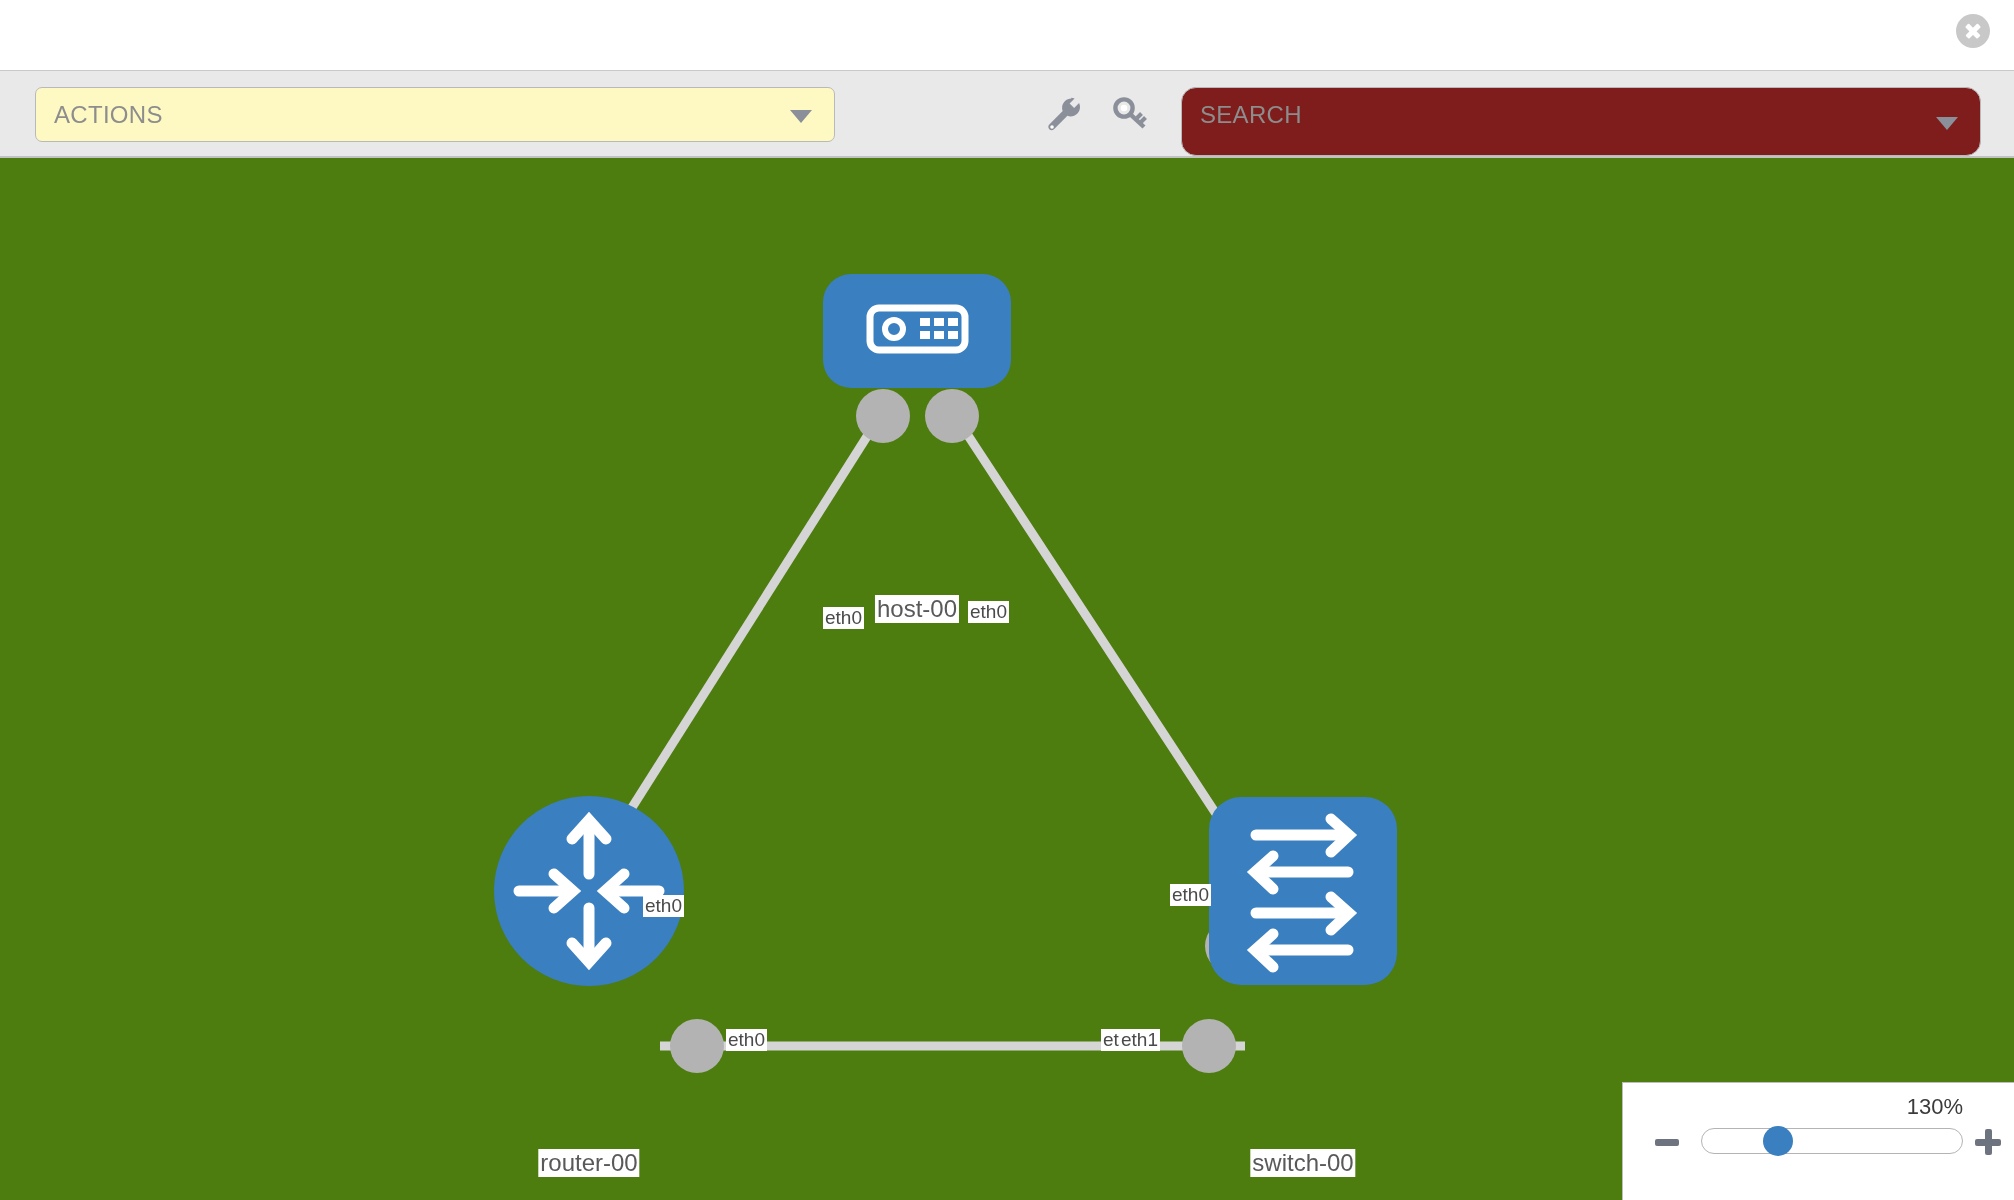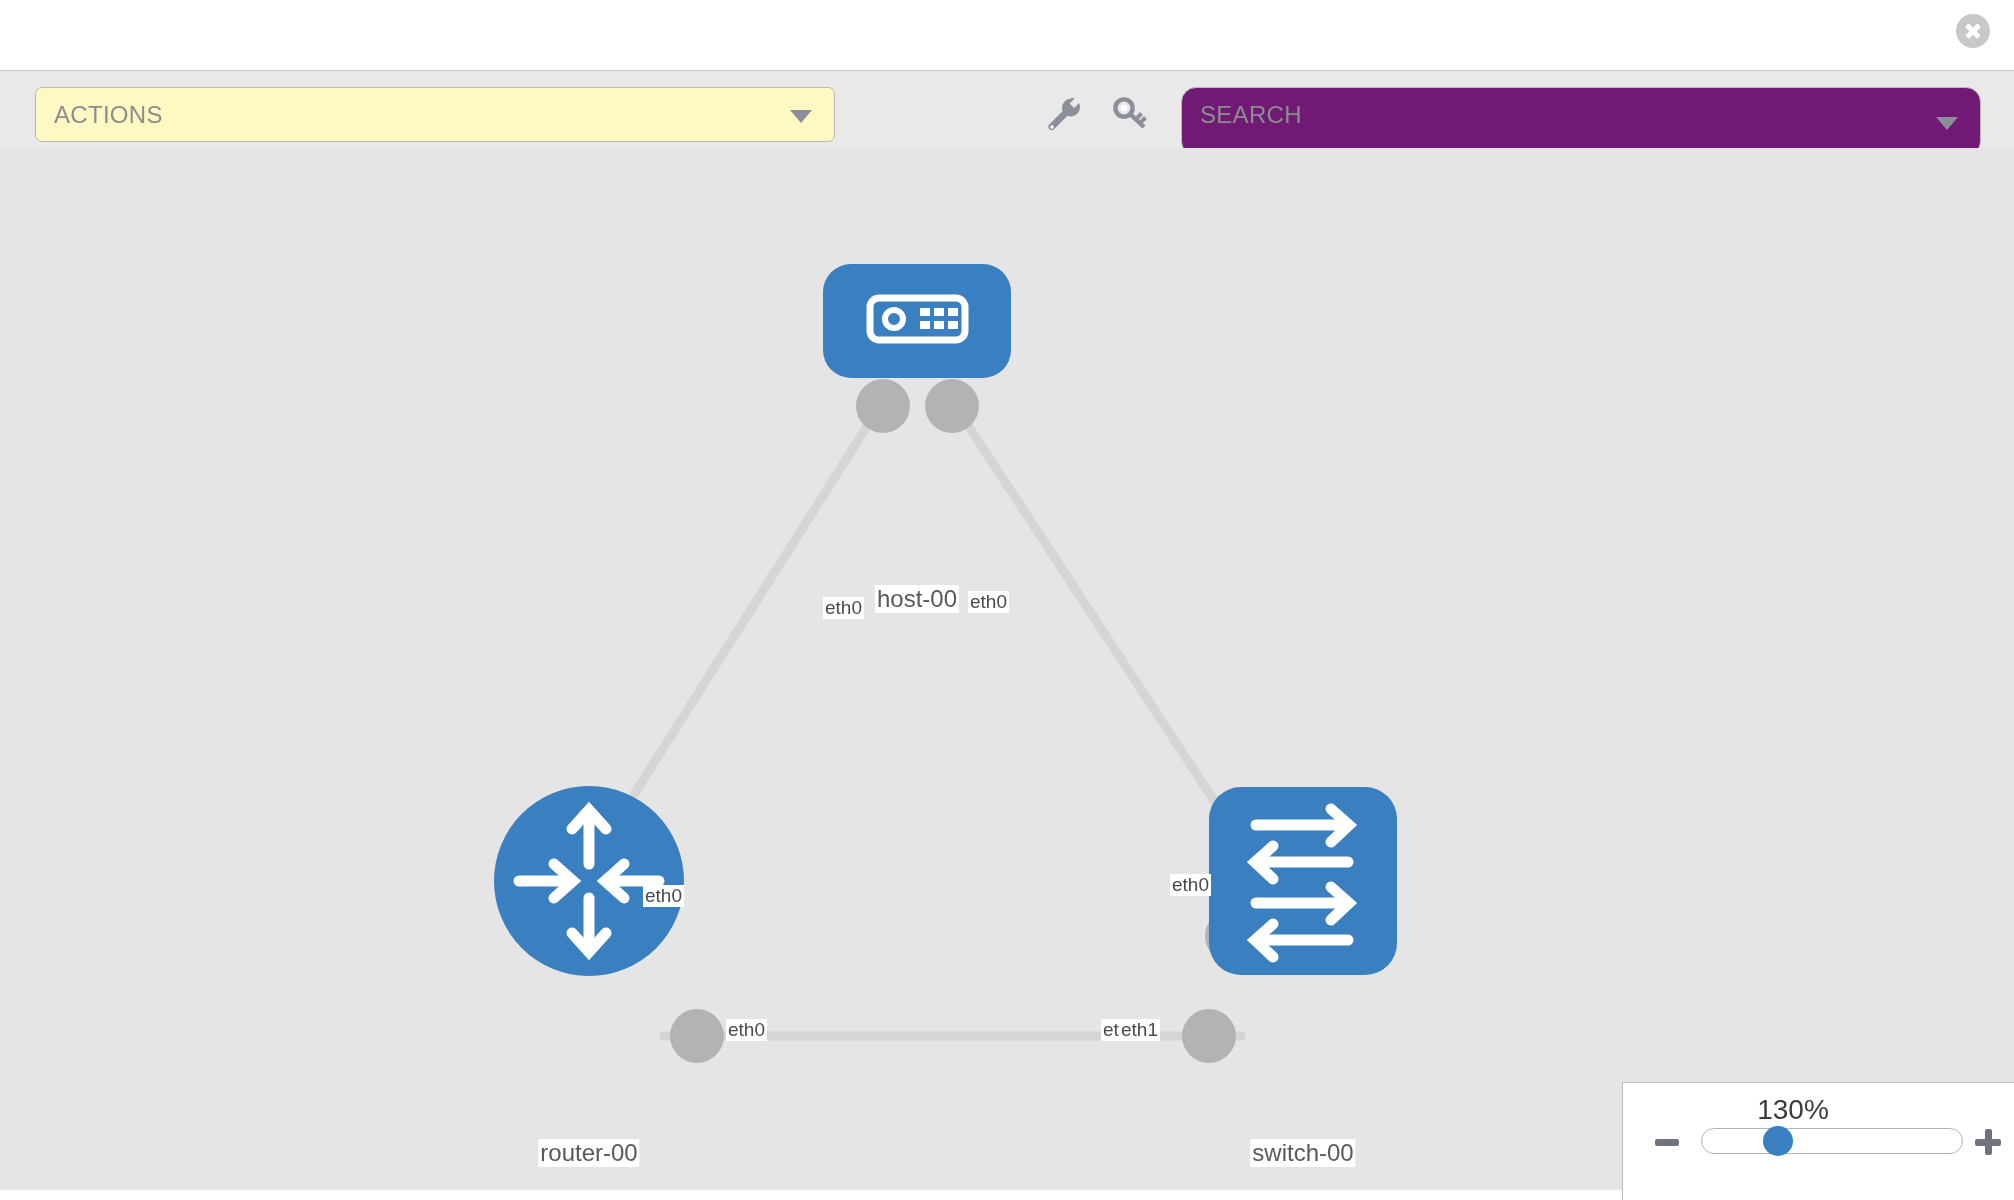--- a/index.html
+++ b/index.html
@@ -109,42 +109,42 @@
   }
   .tool-icon.wrench { left: 1042px; }
   .tool-icon.key    { left: 1110px; }
 
   .search-box {
     position: absolute;
     left: 1181px;
     top: 16px;
     width: 800px;
     height: 69px;
-    background: #701a75;
+    background: #7f1d1d;
     border: 1px solid #b9b9b9;
     border-radius: 15px;
     box-sizing: border-box;
     cursor: text;
   }
   .search-label {
     position: absolute;
     left: 18px;
     top: 13px;
     font-size: 24px;
     color: #8d8d8d;
     letter-spacing: 0.3px;
   }
 
   
   .canvas {
     position: absolute;
-    left: 0; top: 148px;
+    left: 0; top: 158px;
     width: 2014px;
     height: 1042px;
-    background: #e5e5e5;
+    background: #4d7c0f;
     overflow: hidden;
   }
   .topo-svg {
     position: absolute;
     left: 0; top: 0;
     width: 2014px;
     height: 1042px;
   }
 
   
@@ -175,22 +175,22 @@
     height: 120px;
     background: #ffffff;
     border: 1px solid #bdbdbd;
     box-sizing: border-box;
   }
   .zoom-value {
     position: absolute;
     top: 11px;
     left: 0;
     width: 340px;
-    text-align: center;
-    font-size: 28px;
+    text-align: right;
+    font-size: 22px;
     color: #3b3b3b;
   }
   .zoom-minus {
     position: absolute;
     left: 32px;
     top: 56px;
     width: 24px;
     height: 7px;
     border-radius: 2px;
     background: #6d737f;

